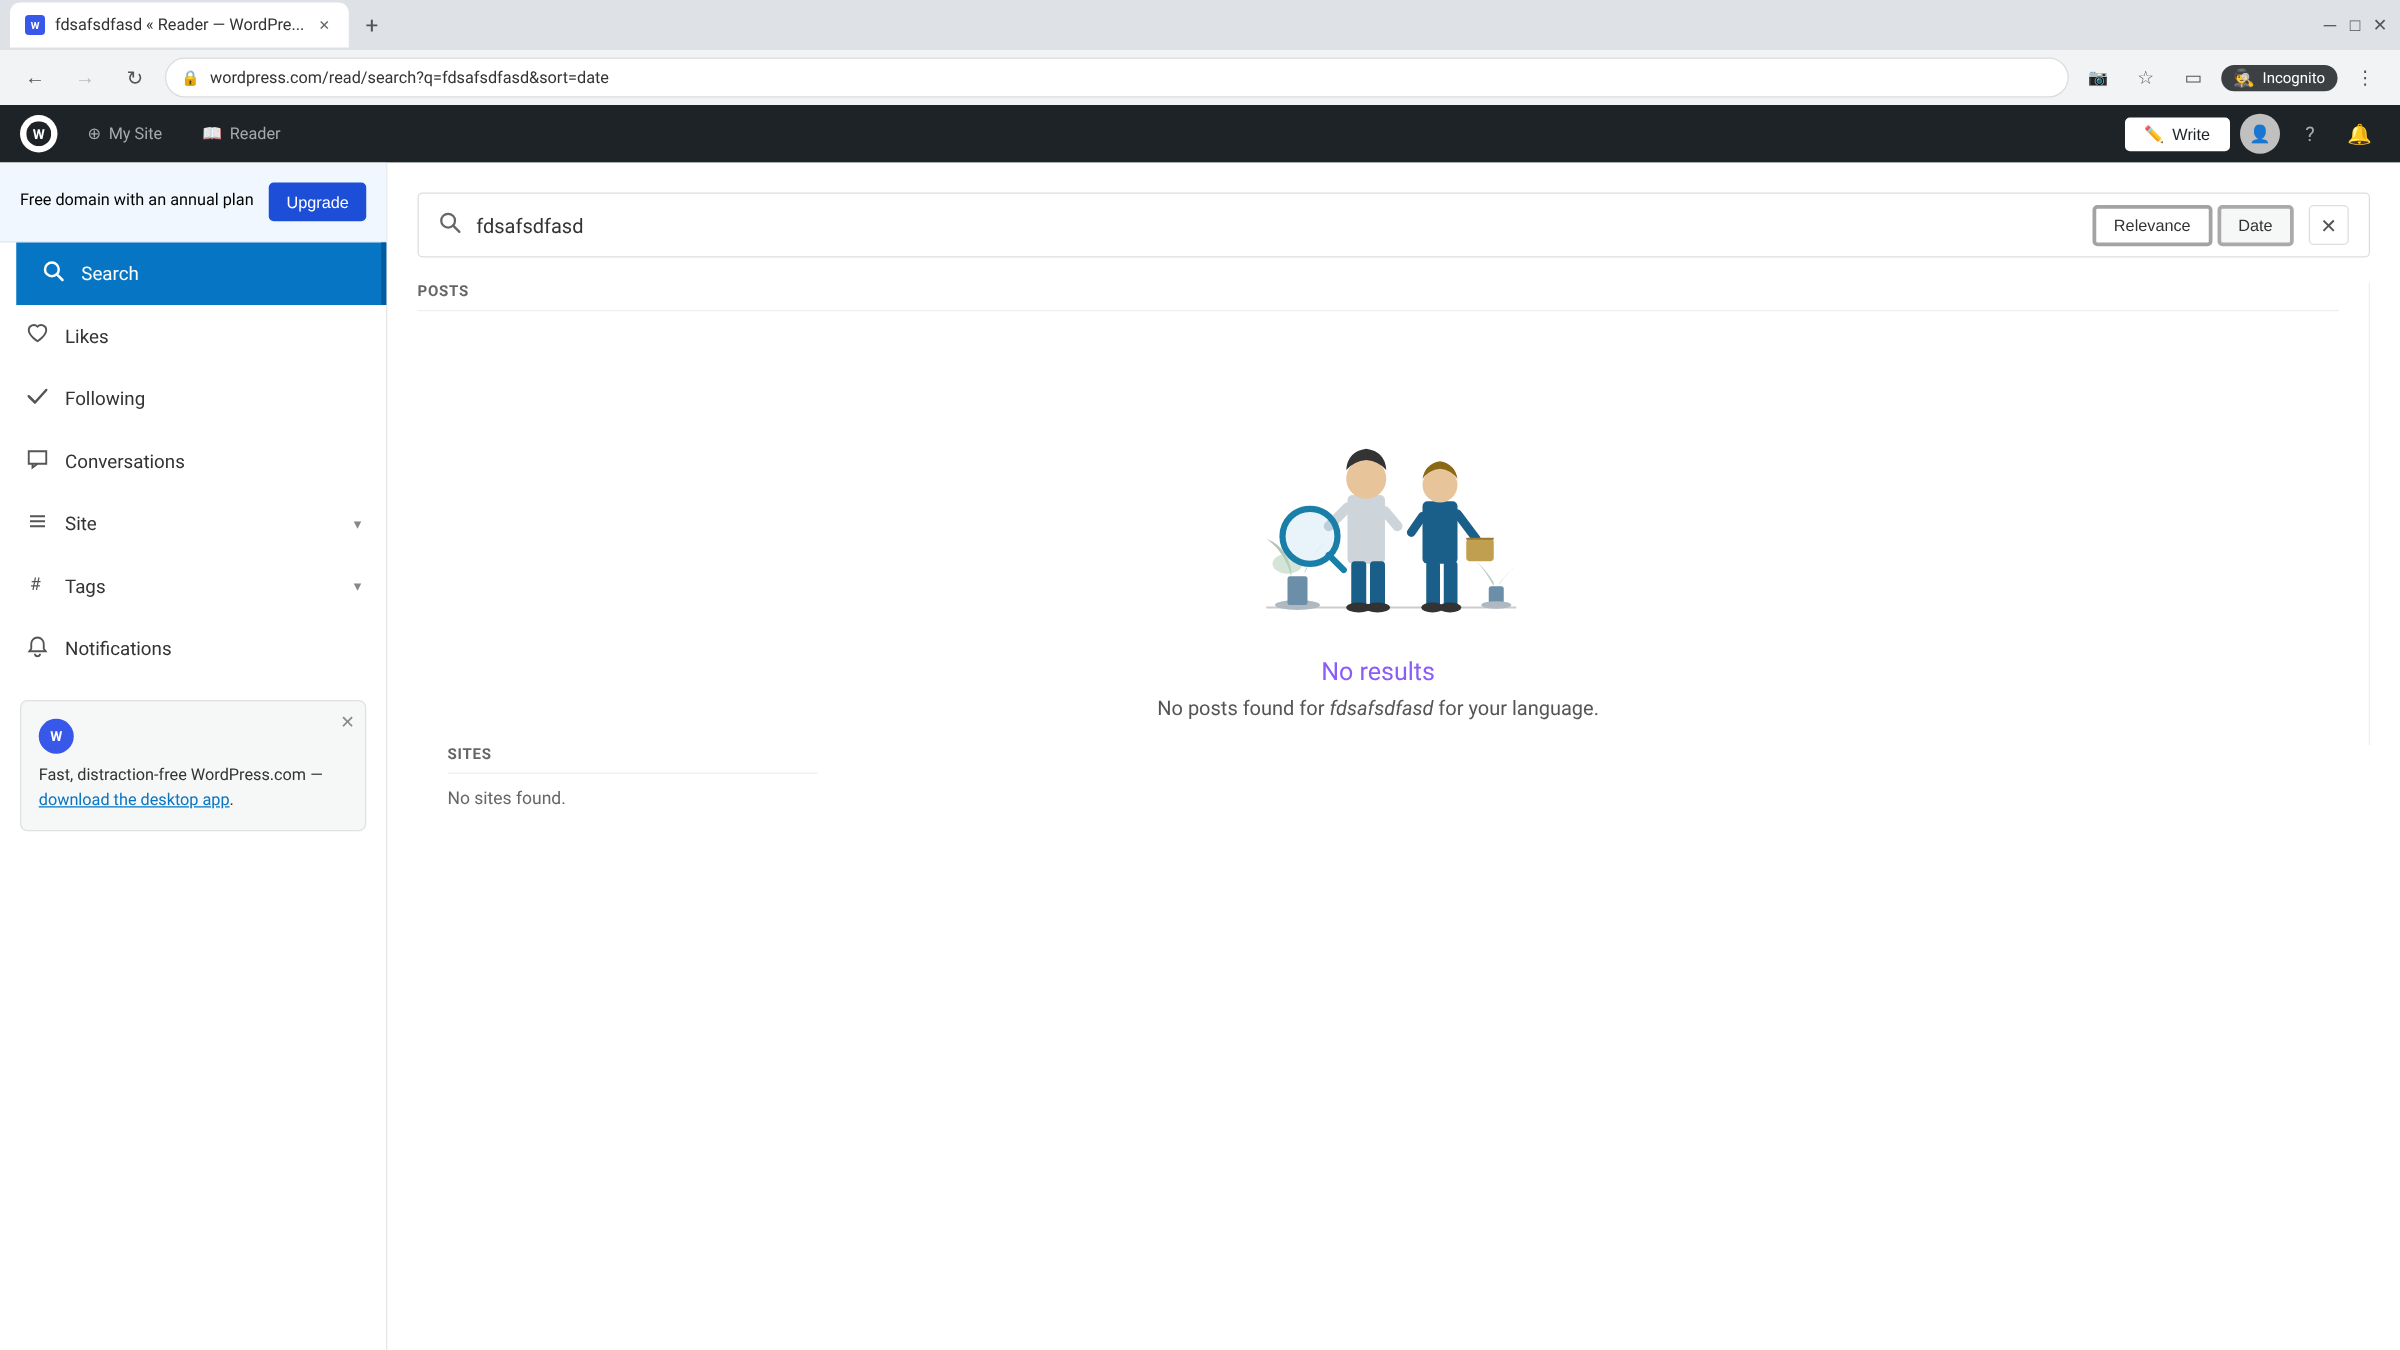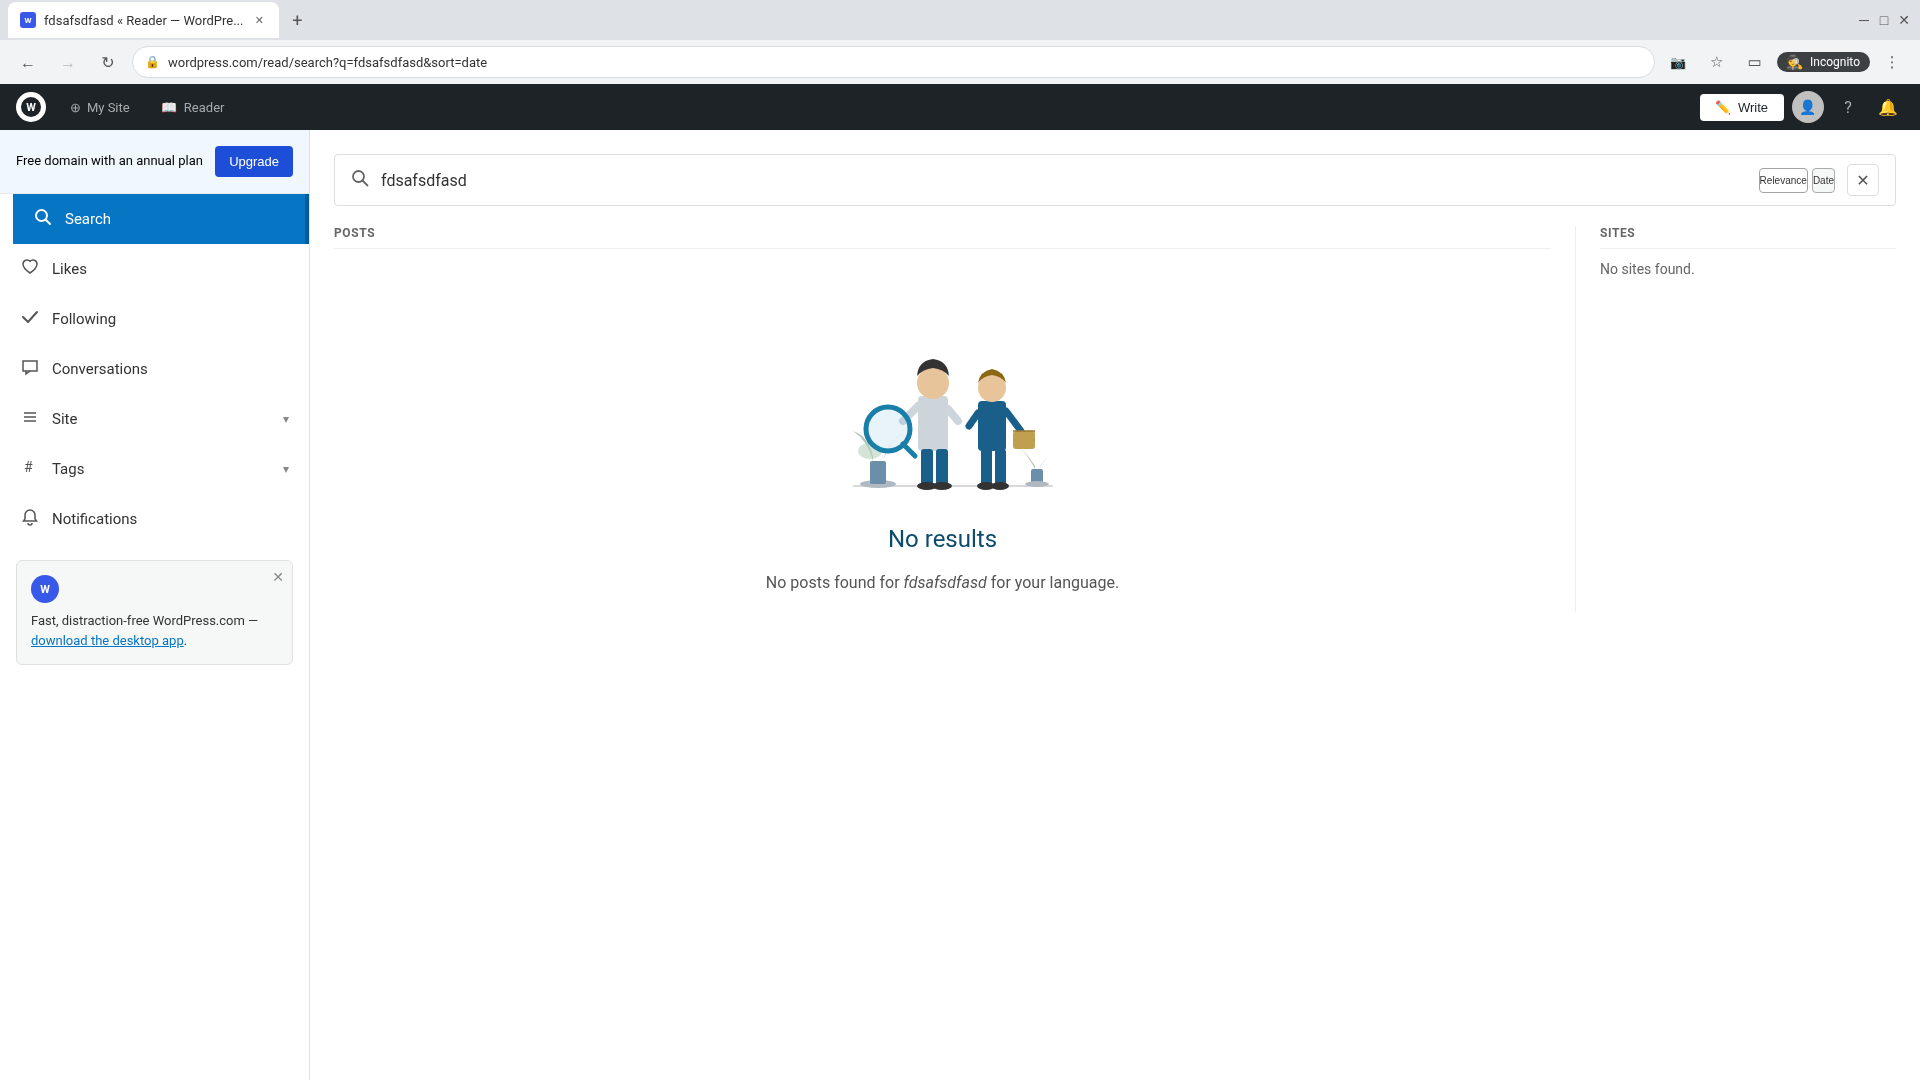--- a/index.html
+++ b/index.html
@@ -342,23 +342,23 @@
       flex: 1;
       font-size: 16px;
       color: #333;
     }
     .sort-buttons {
       display: flex;
       gap: 4px;
       align-items: center;
     }
     .sort-btn {
-      padding: 6px 0;
-      font-size: 10px;
-      border: 1px solid #a3a3a3;
+      padding: 6px 14px;
+      font-size: 13px;
+      border: 3px solid #a3a3a3;
       background: #fff;
       border-radius: 4px;
       cursor: pointer;
       color: #333;
     }
     .sort-btn.active {
       background: #f6f7f7;
       border-color: #aaa;
       font-weight: 500;
     }
@@ -370,20 +370,21 @@
       border-radius: 4px;
       cursor: pointer;
       color: #555;
       font-size: 16px;
     }
 
     
     .results-columns {
       display: flex;
       gap: 0;
+      flex-direction: column;
     }
     .posts-column {
       flex: 1;
       border-right: 1px solid #eee;
       padding-right: 24px;
     }
     .sites-column {
       width: 320px;
       padding-left: 24px;
     }
@@ -411,23 +412,23 @@
       align-items: center;
       justify-content: center;
       padding: 40px 0 20px;
     }
     .illustration {
       width: 340px;
       height: 200px;
       margin-bottom: 24px;
     }
     .no-results-title {
-      font-size: 24px;
-      color: #0c4a6e;
-      margin-bottom: 20px;
+      font-size: 20px;
+      color: #8b5cf6;
+      margin-bottom: 8px;
       font-weight: 400;
     }
     .no-results-subtitle {
       font-size: 16px;
       color: #555;
     }
     .no-results-subtitle em {
       font-style: italic;
     }
   </style>

